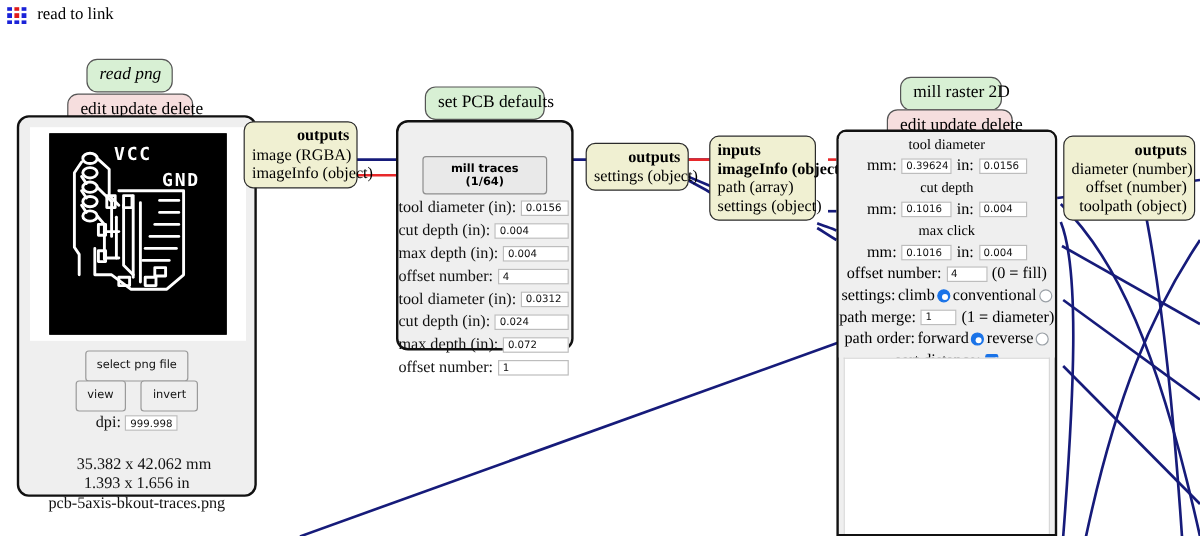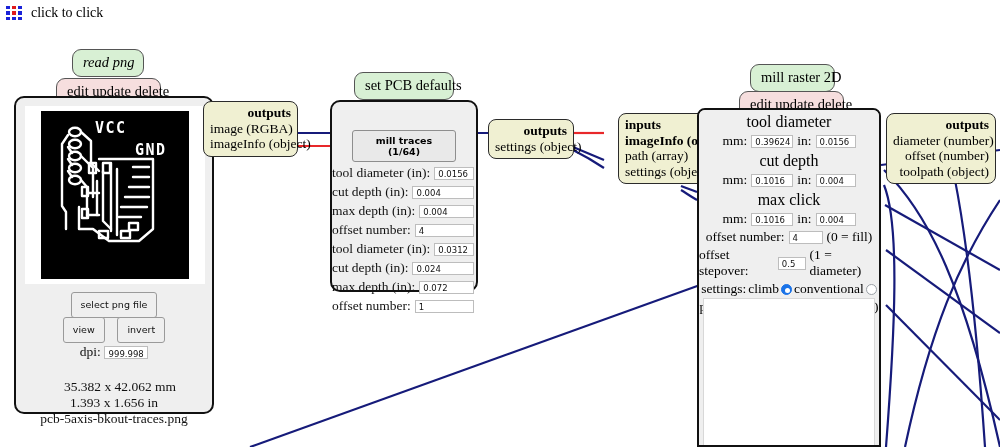--- a/index.html
+++ b/index.html
@@ -102,21 +102,21 @@
     background:#fff;border:1px solid #bdbdbd;
     font-family:"DejaVu Sans", sans-serif;font-size:8.5px;
     height:13px;line-height:13px;padding:0 3px;box-sizing:border-box;overflow:hidden;
     color:#111;white-space:nowrap;
   }
 
   
   #rasterpanel{left:697px;top:108px;width:184px;height:339px;border-radius:8px 8px 0 0;}
   #rastertop{position:absolute;left:0;top:0;right:0;height:188px;background:#efefef;border-radius:6px 6px 0 0;}
   #rasterbottom{position:absolute;left:4px;top:188px;right:4px;bottom:0;background:#fff;border:1px solid #d8d8d8;border-bottom:none;}
-  .ctitle{text-align:center;font-size:16px;margin-top:3px;}
+  .ctitle{text-align:center;font-size:12px;margin-top:3px;}
   .crow{display:flex;align-items:center;justify-content:center;gap:4px;margin-top:2px;font-size:13.5px;}
   .radio{
     width:11px;height:11px;border-radius:50%;border:1px solid #9aa0a6;background:#fff;
     display:inline-block;vertical-align:middle;box-sizing:border-box;
   }
   .radio.on{background:#1a73e8;border-color:#1a73e8;position:relative;}
   .radio.on::after{content:"";position:absolute;left:3px;top:3px;width:5px;height:5px;border-radius:50%;background:#fff;}
   .chk{
     width:11px;height:11px;border-radius:2px;background:#1a73e8;border:1px solid #1a73e8;
     display:inline-block;vertical-align:middle;box-sizing:border-box;position:relative;
@@ -159,21 +159,21 @@
       <i></i>
         <i class="r"></i>
         <i></i>
       <i></i>
         <i class="r"></i>
         <i></i>
       <i></i>
         <i></i>
         <i></i>
     </span>
-    <span class="lbl">click to click</span>
+    <span class="lbl">read to link</span>
   </div>
 
   <div class="tag green" style="left:72px;top:49px;width:72px;font-style:italic;">read png</div>
   <div class="tag pink" style="left:56px;top:78px;width:105px;">edit update delete</div>
 
   <div class="panel" id="imgpanel">
     <div id="pcbwrap">
       <div id="pcb">
         <svg width="148" height="168" viewBox="0 0 148 168">
           <rect x="0" y="0" width="148" height="168" fill="#000"></rect>
@@ -293,21 +293,21 @@
   </div>
 
   <div class="port r" style="left:488px;top:119px;width:86px;">
     <div class="hdr">outputs</div>
     <div>settings (object)</div>
   </div>
 
   <div class="tag green" style="left:750px;top:64px;width:85px;">mill raster 2D</div>
   <div class="tag pink" style="left:739px;top:91px;width:105px;">edit update delete</div>
 
-  <div class="port l" style="left:618px;top:113px;width:89px;">
+  <div class="port l" style="left:591px;top:113px;width:89px;">
     <div class="hdr">inputs</div>
     <div class="hdr">imageInfo (object)</div>
     <div>path (array)</div>
     <div>settings (object)</div>
   </div>
 
   <div class="panel" id="rasterpanel">
     <div id="rastertop">
       <div class="ctitle">tool diameter</div>
       <div class="crow">
@@ -332,25 +332,20 @@
         <span>in:</span>
         <span class="fin" style="width:40px;">0.004</span>
       </div>
 
       <div class="crow">
         <span>offset number:</span>
         <span class="fin" style="width:34px;">4</span>
         <span>(0 = fill)</span>
       </div>
 
-      <div class="crow">
-        <span>offset stepover:</span>
-        <span class="fin" style="width:30px;">0.5</span>
-        <span>(1 = diameter)</span>
-      </div>
 
       <div class="crow" style="gap:2px;">
         <span>settings:</span>
         <span>climb</span>
         <span class="radio on"></span>
         <span>conventional</span>
         <span class="radio"></span>
       </div>
 
       <div class="crow">

